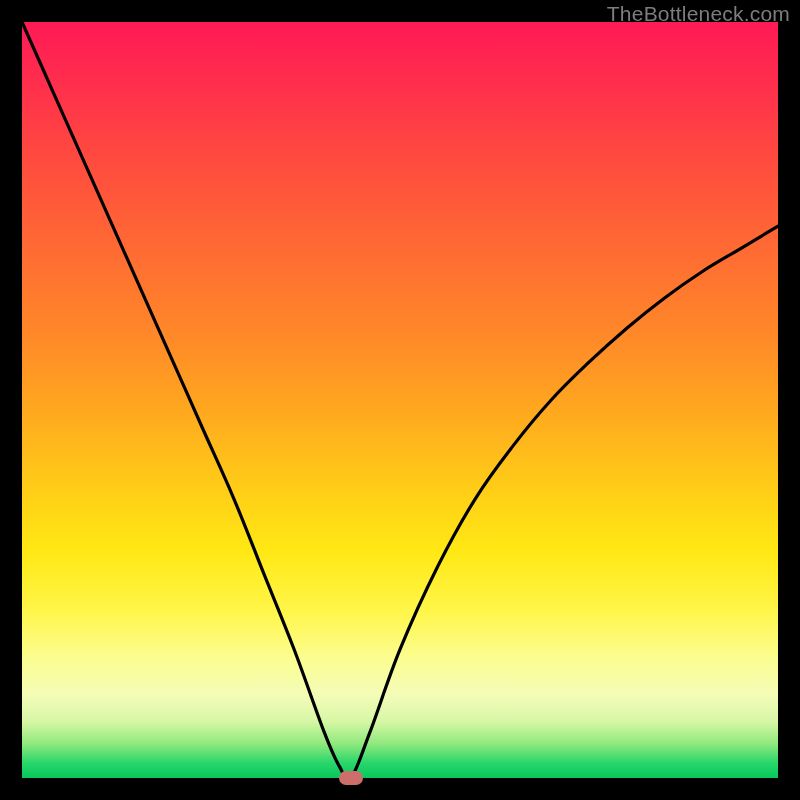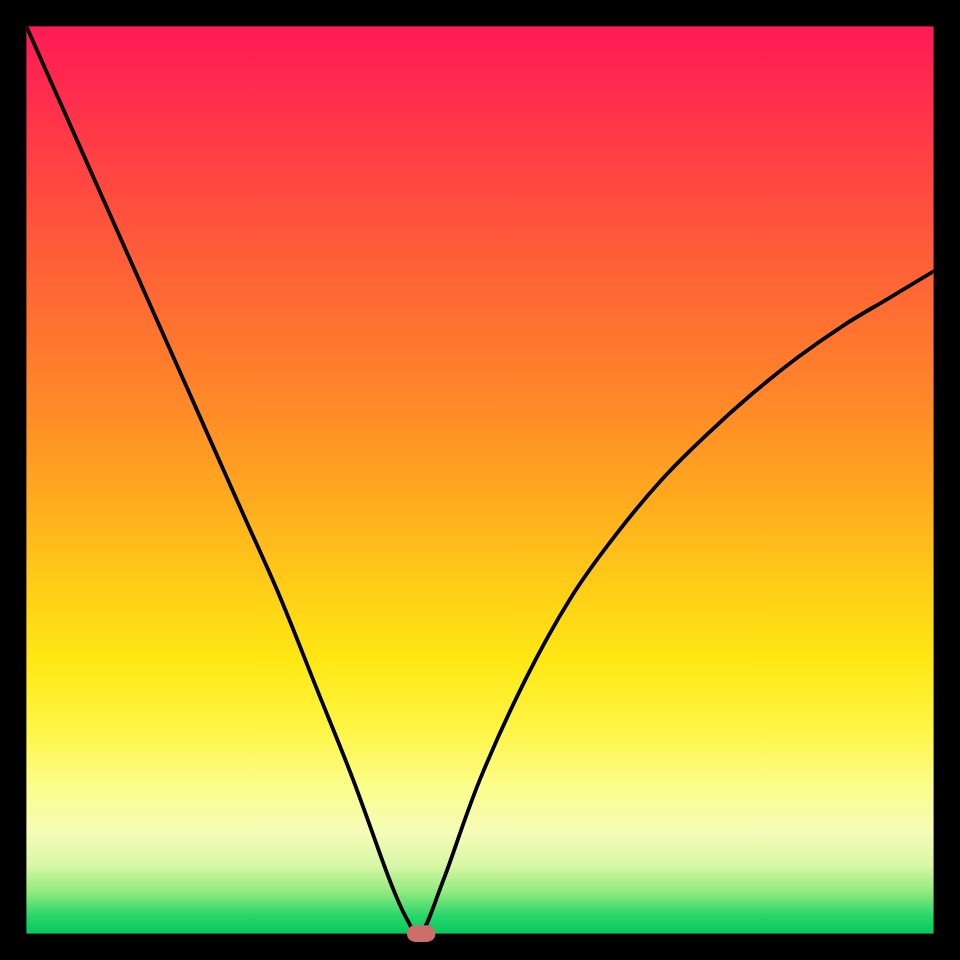--- a/index.html
+++ b/index.html
@@ -73,13 +73,14 @@
 
   <div class="plot">
 
     <svg class="curve-svg" viewBox="0 0 756 756" preserveAspectRatio="none">
       <path d="M 0.00 0.00 C 5.44 12.25, 19.35 43.55, 30.24 68.04 C 41.13 92.53, 49.59 111.59, 60.48 136.08 C 71.37 160.57, 79.83 179.63, 90.72 204.12 C 101.61 228.61, 110.07 247.67, 120.96 272.16 C 131.85 296.65, 140.31 315.71, 151.20 340.20 C 162.09 364.69, 170.55 383.75, 181.44 408.24 C 192.33 432.73, 200.79 450.42, 211.68 476.28 C 222.57 502.14, 231.03 524.66, 241.92 551.88 C 252.81 579.10, 261.27 598.90, 272.16 627.48 C 283.05 656.06, 294.24 689.55, 302.40 710.64 C 310.56 731.73, 312.76 736.50, 317.52 744.66 C 322.28 752.82, 323.42 762.12, 328.86 756.00 C 334.30 749.88, 338.91 733.77, 347.76 710.64 C 356.61 687.51, 365.75 657.42, 378.00 627.48 C 390.25 597.54, 402.19 571.54, 415.80 544.32 C 429.41 517.10, 439.99 498.05, 453.60 476.28 C 467.21 454.51, 477.79 441.05, 491.40 423.36 C 505.01 405.67, 515.59 392.97, 529.20 378.00 C 542.81 363.03, 553.39 353.13, 567.00 340.20 C 580.61 327.27, 591.19 317.75, 604.80 306.18 C 618.41 294.61, 628.99 286.15, 642.60 275.94 C 656.21 265.73, 666.79 258.33, 680.40 249.48 C 694.01 240.63, 704.59 234.96, 718.20 226.80 C 731.81 218.64, 749.20 208.20, 756.00 204.12" stroke="#000000" stroke-width="3.2" fill="none" stroke-linecap="round" stroke-linejoin="round"></path>
     </svg>
 
     <div class="marker" style="left: 328.86px; top: 756px; background: rgb(205, 110, 106);"></div>
   </div>
 
+  <div class="watermark">TheBottleneck.com</div>
 </div>
 
 </body></html>

